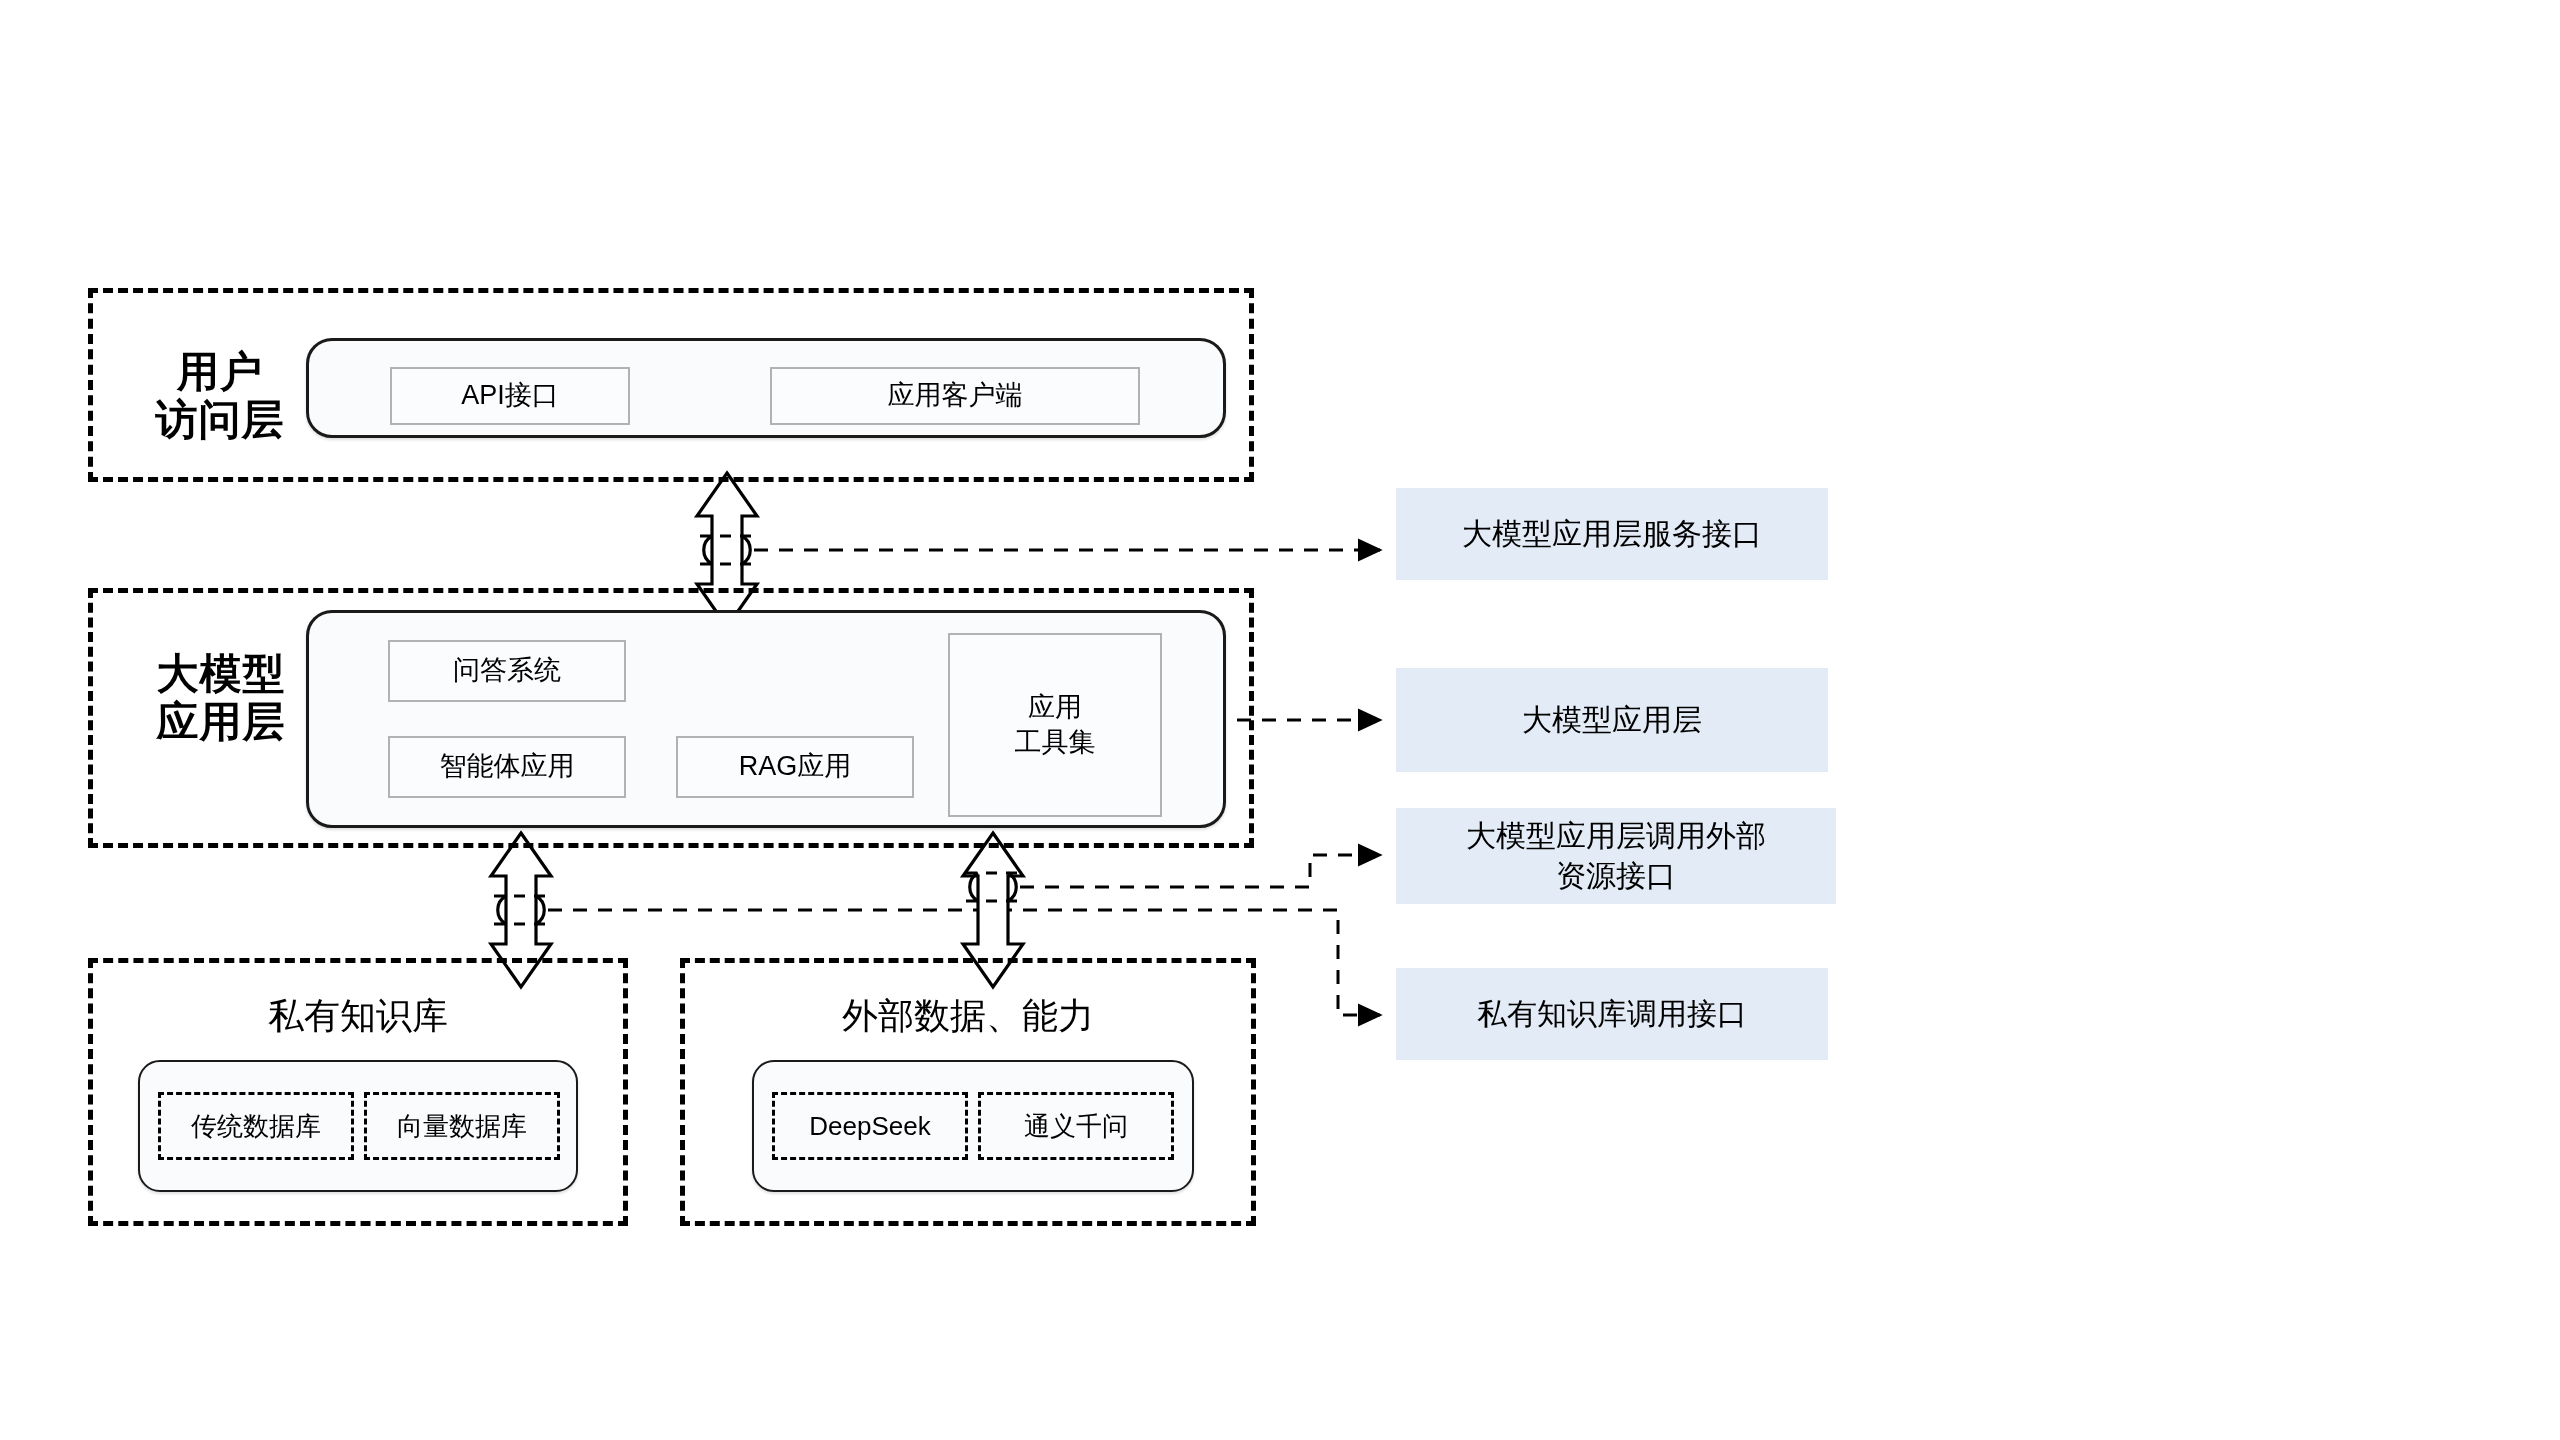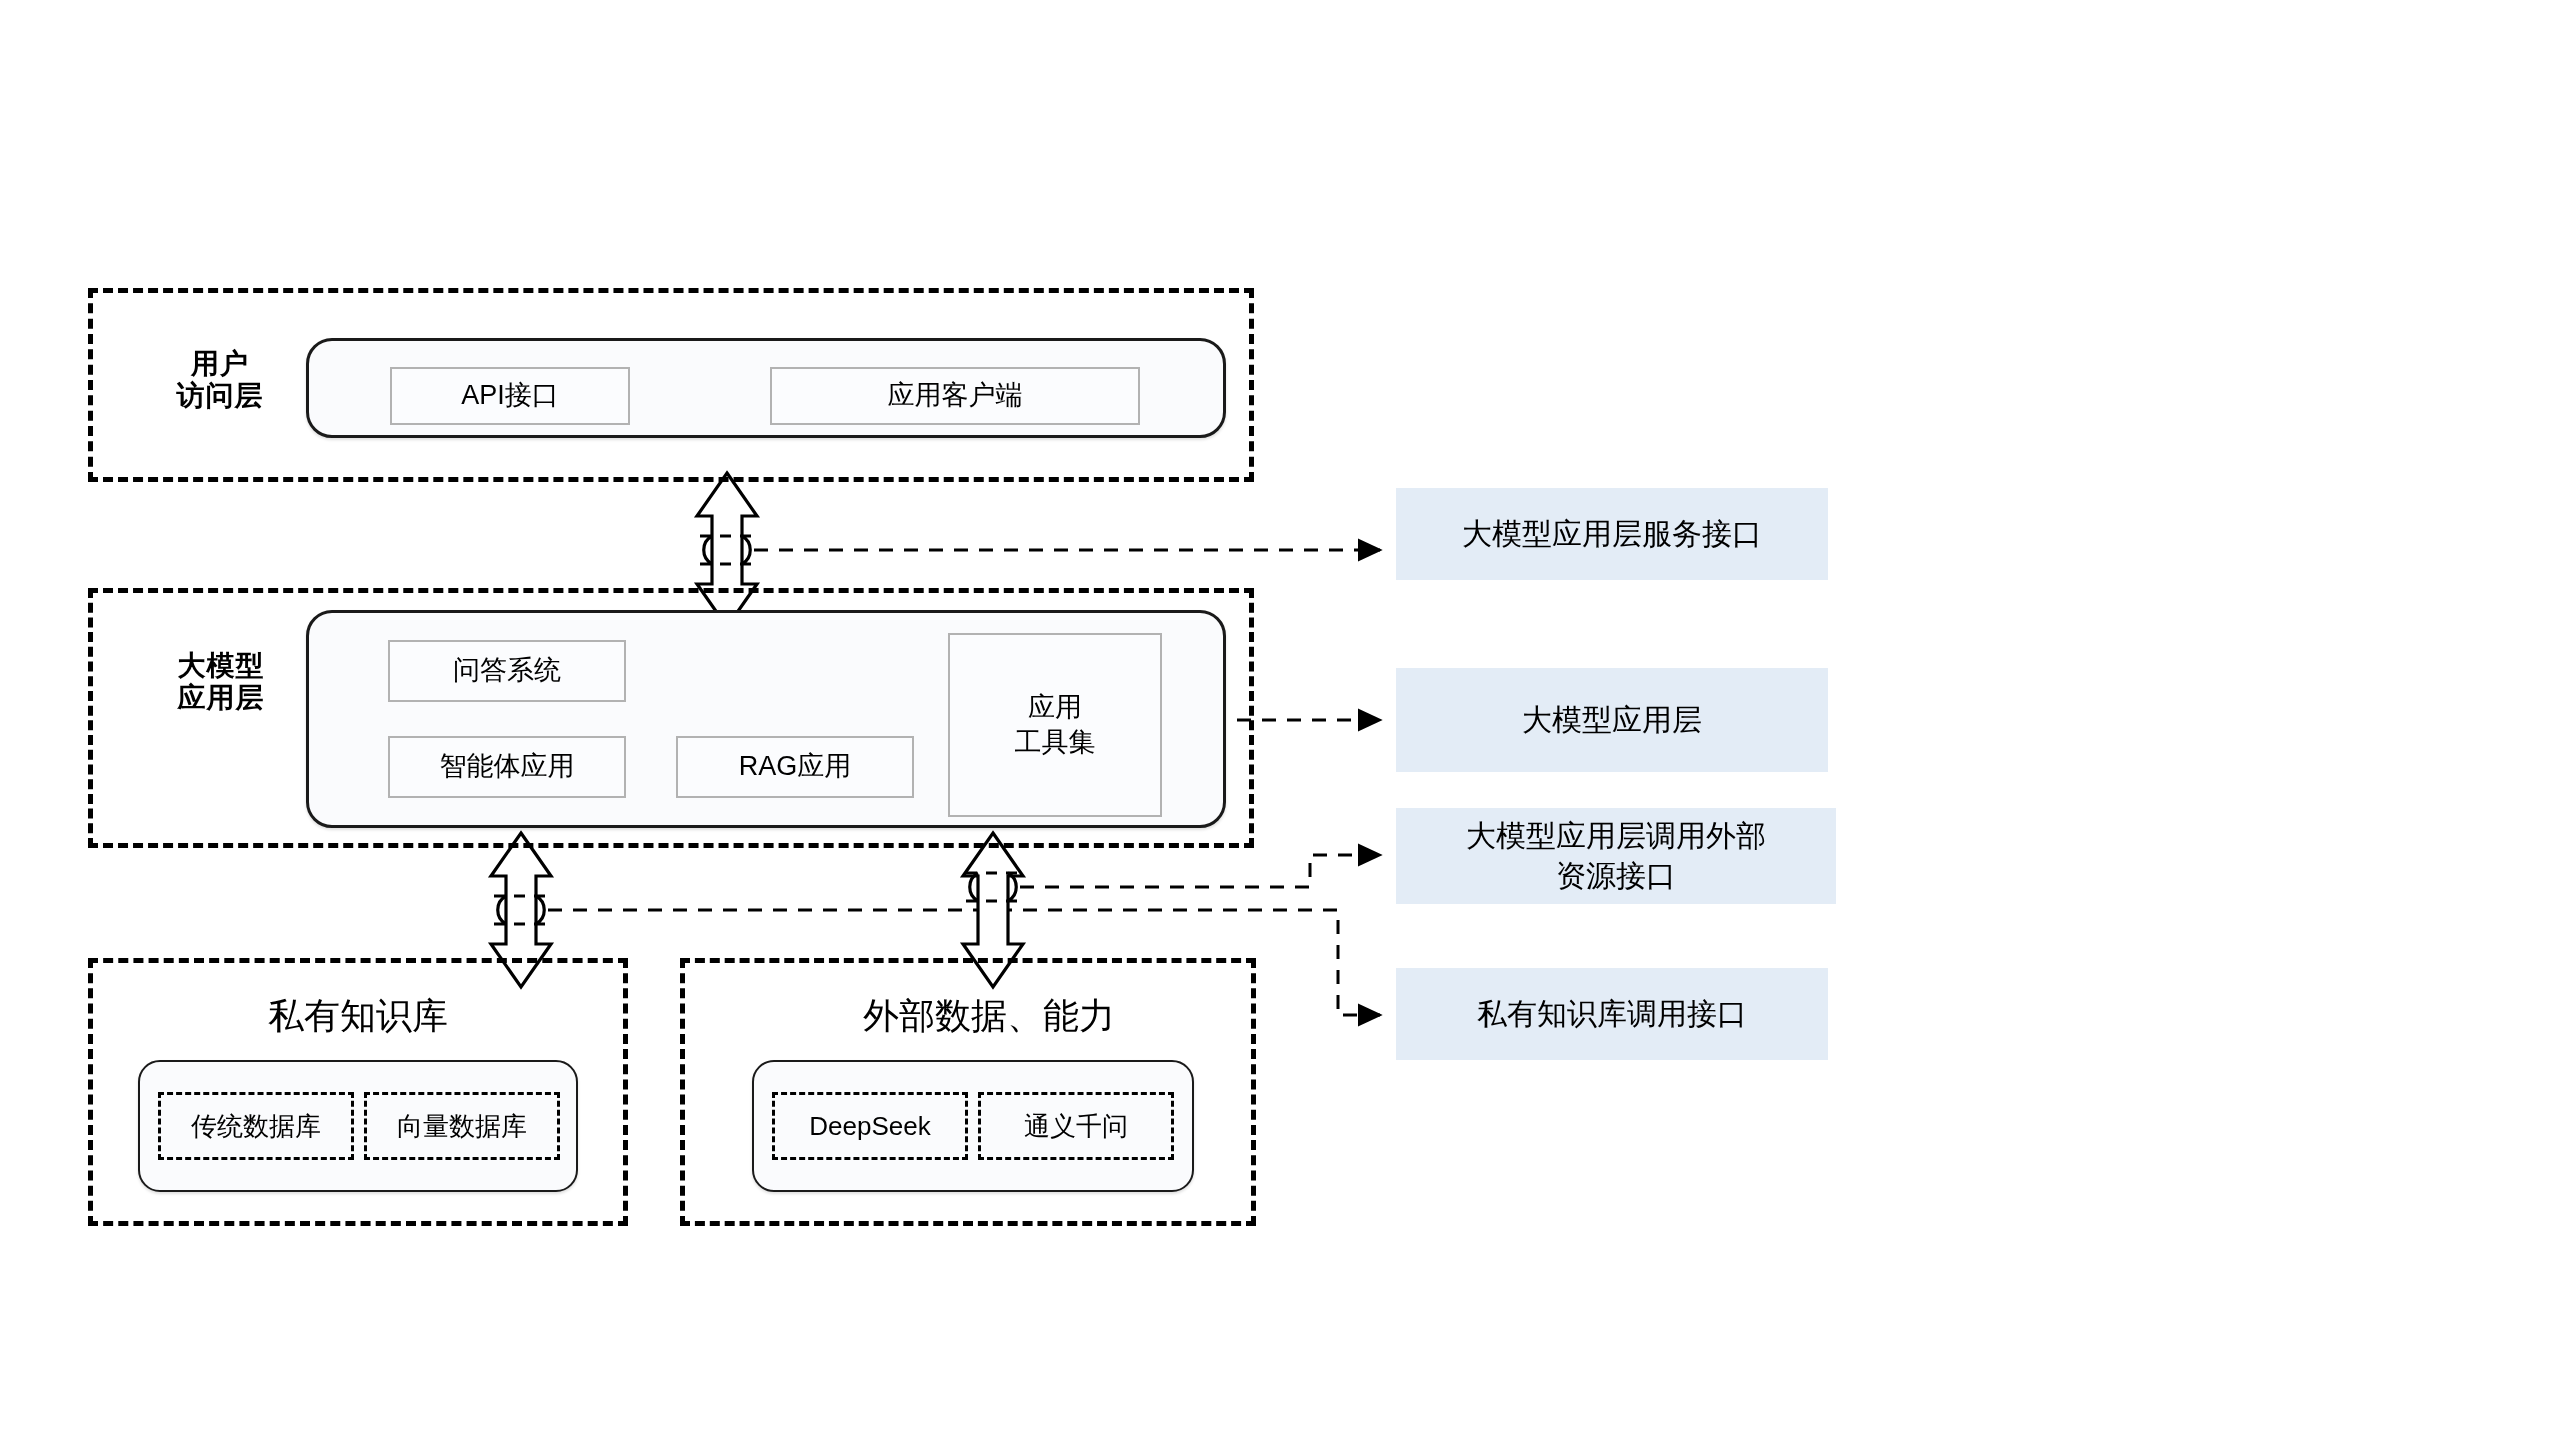--- a/index.html
+++ b/index.html
@@ -29,21 +29,21 @@
     position: absolute;
     border: 5px dashed #000000;
     box-sizing: border-box;
     background: transparent;
   }
 
   
   .layer-title {
     position: absolute;
     font-weight: bold;
-    font-size: 28px;
+    font-size: 42px;
     line-height: 1.14;
     letter-spacing: 1px;
     text-align: center;
     color: #000000;
     white-space: pre-line;
   }
 
   
   .pill {
     position: absolute;
@@ -211,21 +211,21 @@
   <div class="group-heading" style="left:88px; top:992px; width:540px;">私有知识库</div>
 
   <div class="pill small" style="left:138px; top:1060px; width:440px; height:132px;"></div>
 
   <div class="card-dashed" style="left:158px; top:1092px; width:196px; height:68px;">传统数据库</div>
 
   <div class="card-dashed" style="left:364px; top:1092px; width:196px; height:68px;">向量数据库</div>
 
   <div class="layer-frame" style="left:680px; top:958px; width:576px; height:268px;"></div>
 
-  <div class="group-heading" style="left:701px; top:992px; width:576px;">外部数据、能力</div>
+  <div class="group-heading" style="left:680px; top:992px; width:576px;">外部数据、能力</div>
 
   <div class="pill small" style="left:752px; top:1060px; width:442px; height:132px;"></div>
 
   <div class="card-dashed" style="left:772px; top:1092px; width:196px; height:68px;">DeepSeek</div>
 
   <div class="card-dashed" style="left:978px; top:1092px; width:196px; height:68px;">通义千问</div>
 
   <div class="note" style="left:1396px; top:488px; width:432px; height:92px;">大模型应用层服务接口</div>
 
   <div class="note" style="left:1396px; top:668px; width:432px; height:104px;">大模型应用层</div>

